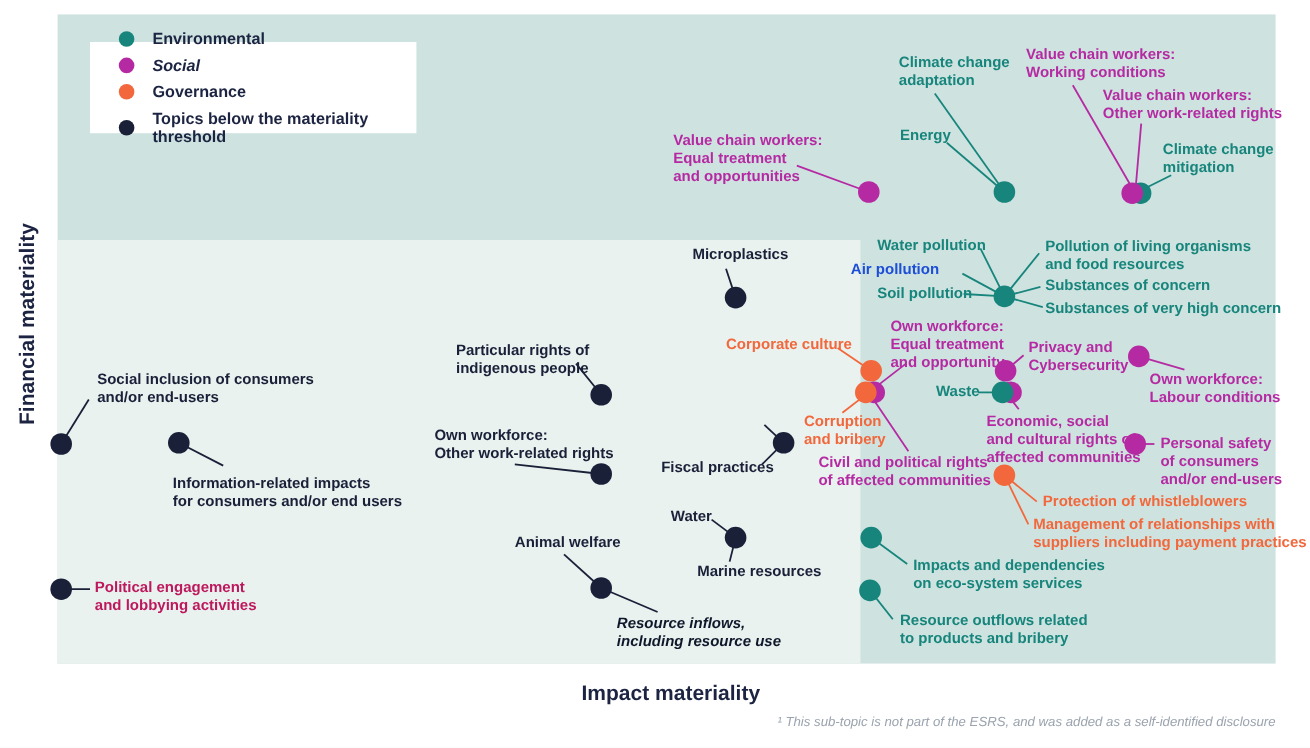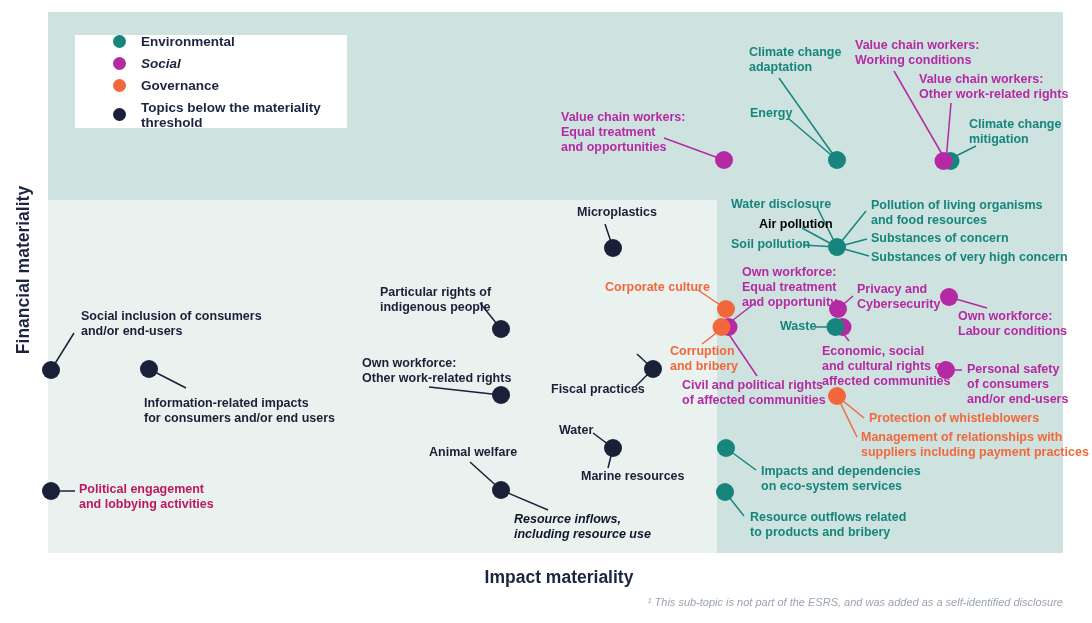--- a/index.html
+++ b/index.html
@@ -3,23 +3,23 @@
 <meta charset="utf-8">
 <style>
   html,body{margin:0;padding:0;background:#ffffff;}
   .stage{
     position:relative;width:1092px;height:623px;background:#ffffff;
     font-family:"Liberation Sans",sans-serif;overflow:hidden;
   }
   .plot-bg{position:absolute;left:48px;top:12px;width:1015px;height:541px;}
   .below-zone{position:absolute;left:48px;top:200px;width:669px;height:353px;}
   .legend{
-    position:absolute;left:75px;top:35px;width:272px;height:93px;background:#ffffff;
+    position:absolute;left:75px;top:35px;width:272px;height:76px;background:#ffffff;
     display:flex;flex-direction:column;justify-content:center;gap:7px;
-    padding-left:38px;box-sizing:border-box;z-index:3;
+    padding-left:24px;box-sizing:border-box;z-index:3;
   }
   .legend-item{display:flex;align-items:center;gap:15px;font-size:13.5px;font-weight:600;}
   .legend-dot{width:13px;height:13px;border-radius:50%;flex:0 0 auto;}
   #plot-svg{position:absolute;left:0;top:0;z-index:2;}
   .labels-layer{position:absolute;left:0;top:0;width:100%;height:100%;z-index:4;pointer-events:none;}
   .topic-label{
     position:absolute;font-size:12.5px;line-height:15.2px;font-weight:600;
     white-space:pre-line;
   }
   .axis-y{
@@ -175,22 +175,22 @@
 and opportunities</div>
       <div class="topic-label" style="left: 749px; top: 45px; color: rgb(23, 133, 124);">Climate change
 adaptation</div>
       <div class="topic-label" style="left: 750px; top: 106px; color: rgb(23, 133, 124);">Energy</div>
       <div class="topic-label" style="left: 855px; top: 38px; color: rgb(181, 42, 162);">Value chain workers:
 Working conditions</div>
       <div class="topic-label" style="left: 919px; top: 72px; color: rgb(181, 42, 162);">Value chain workers:
 Other work-related rights</div>
       <div class="topic-label" style="left: 969px; top: 117px; color: rgb(23, 133, 124);">Climate change
 mitigation</div>
-      <div class="topic-label" style="left: 731px; top: 197px; color: rgb(23, 133, 124);">Water disclosure</div>
-      <div class="topic-label" style="left: 759px; top: 217px; color: #000000;">Air pollution</div>
+      <div class="topic-label" style="left: 731px; top: 197px; color: rgb(23, 133, 124);">Water pollution</div>
+      <div class="topic-label" style="left: 709px; top: 217px; color: #1d4ed8;">Air pollution</div>
       <div class="topic-label" style="left: 731px; top: 237px; color: rgb(23, 133, 124);">Soil pollution</div>
       <div class="topic-label" style="left: 871px; top: 198px; color: rgb(23, 133, 124);">Pollution of living organisms
 and food resources</div>
       <div class="topic-label" style="left: 871px; top: 231px; color: rgb(23, 133, 124);">Substances of concern</div>
       <div class="topic-label" style="left: 871px; top: 250px; color: rgb(23, 133, 124);">Substances of very high concern</div>
       <div class="topic-label" style="left: 577px; top: 205px; color: rgb(26, 32, 56);">Microplastics</div>
       <div class="topic-label" style="left: 81px; top: 309px; color: rgb(26, 32, 56);">Social inclusion of consumers
 and/or end-users</div>
       <div class="topic-label" style="left: 144px; top: 396px; color: rgb(26, 32, 56);">Information-related impacts
 for consumers and/or end users</div>

